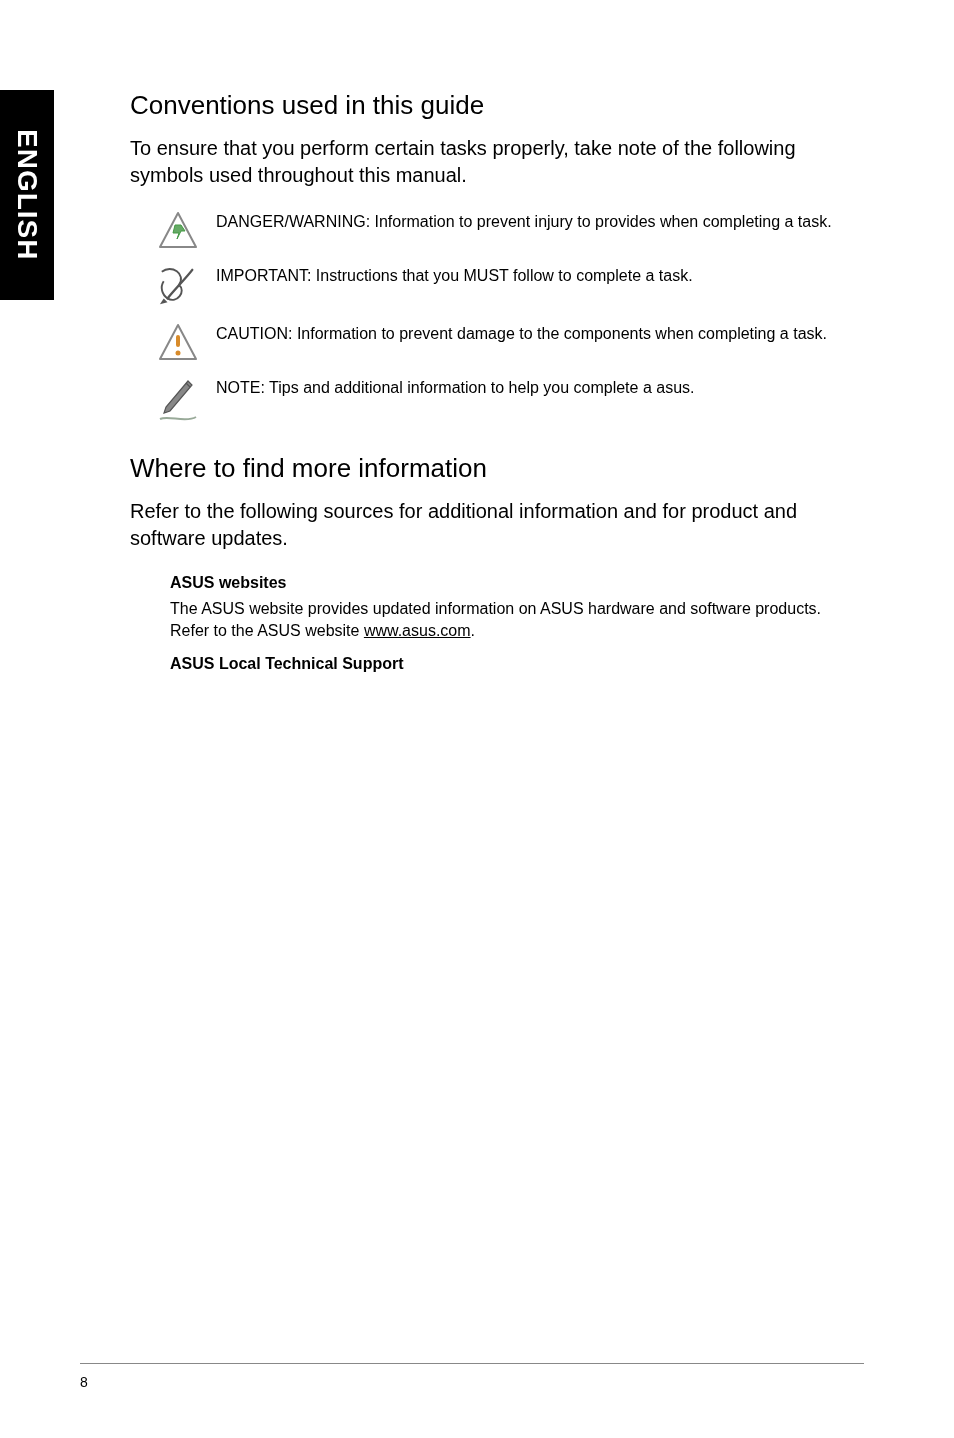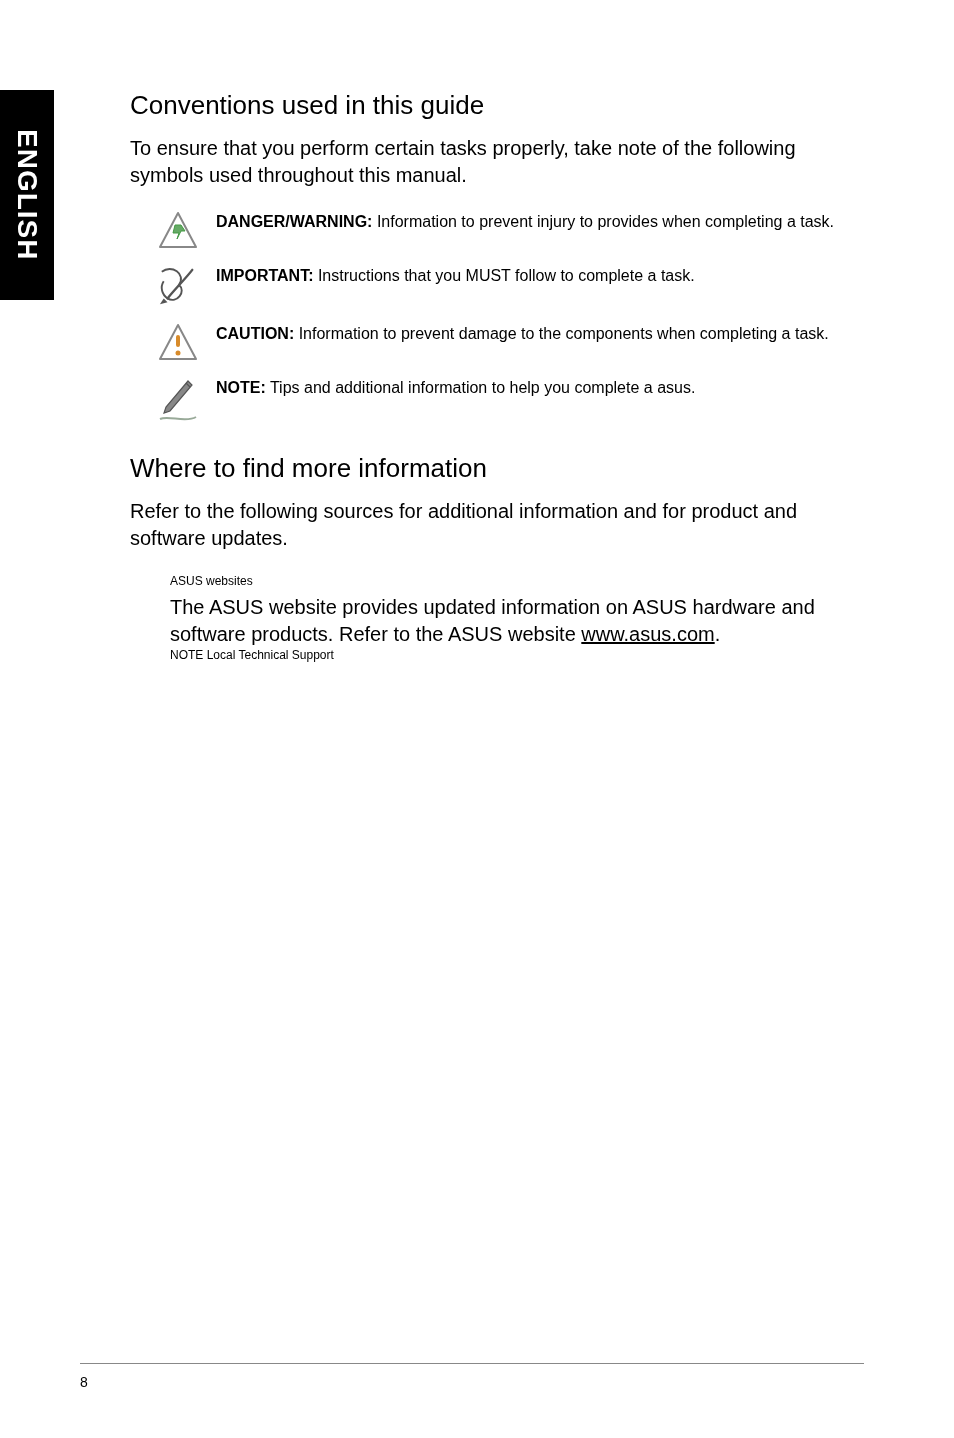--- a/index.html
+++ b/index.html
@@ -23,26 +23,26 @@
     font-weight: bold;
     font-family: Arial, Helvetica, sans-serif;
     font-size: 28px;
     letter-spacing: 1px;
   }
   .content { margin-left: 50px; }
   h2 { font-size: 26px; font-weight: normal; margin-bottom: 14px; }
   .intro { font-size: 20px; line-height: 1.35; margin-bottom: 22px; }
   .callout { display: flex; align-items: flex-start; gap: 18px; margin: 10px 0 14px 28px; }
   .callout .txt { font-size: 16px; line-height: 1.35; }
-  .callout .txt b { font-weight: bold; text-align: center; }
+  .callout .txt b { font-weight: normal; text-align: center; }
   .icon-box { width: 40px; flex: 0 0 40px; display:flex; align-items:flex-start; justify-content:center; }
   .section2 { margin-top: 28px; }
   .sub-block { margin-left: 40px; margin-top: 8px; }
-  .sub-block .subhead { font-weight: normal; font-size: 12px; margin-bottom: 6px; }
-  .sub-block p { font-size: 20px; line-height: 1.35; }
+  .sub-block .subhead { font-weight: bold; font-size: 16px; margin-top: 14px; margin-bottom: 6px; }
+  .sub-block p { font-size: 16px; line-height: 1.35; }
   .u { text-decoration: underline; }
   .footer { position: absolute; bottom: 48px; left: 80px; right: 90px; }
   .footer hr { border: none; border-top: 1px solid #888; margin-bottom: 10px; }
   .footer .pn { font-size: 14px; }
   svg { display:block; }
 </style>
 </head>
 <body>
 
 <div class="page">
@@ -110,21 +110,21 @@
     <div class="section2">
       <h2>Where to find more information</h2>
       <p class="intro">Refer to the following sources for additional information and for product and software updates.</p>
 
       <div class="sub-block">
         <div class="subhead">ASUS websites</div>
         <p>
           <span>The ASUS website provides updated information on ASUS hardware and software products. Refer to the ASUS website </span><span class="u">www.asus.com</span><span>.</span>
         </p>
 
-        <div class="subhead">NOTE Local Technical Support</div>
+        <div class="subhead">ASUS Local Technical Support</div>
       </div>
     </div>
 
   </div>
 
   <div class="footer">
     <hr>
     <div class="pn">8</div>
   </div>
 

